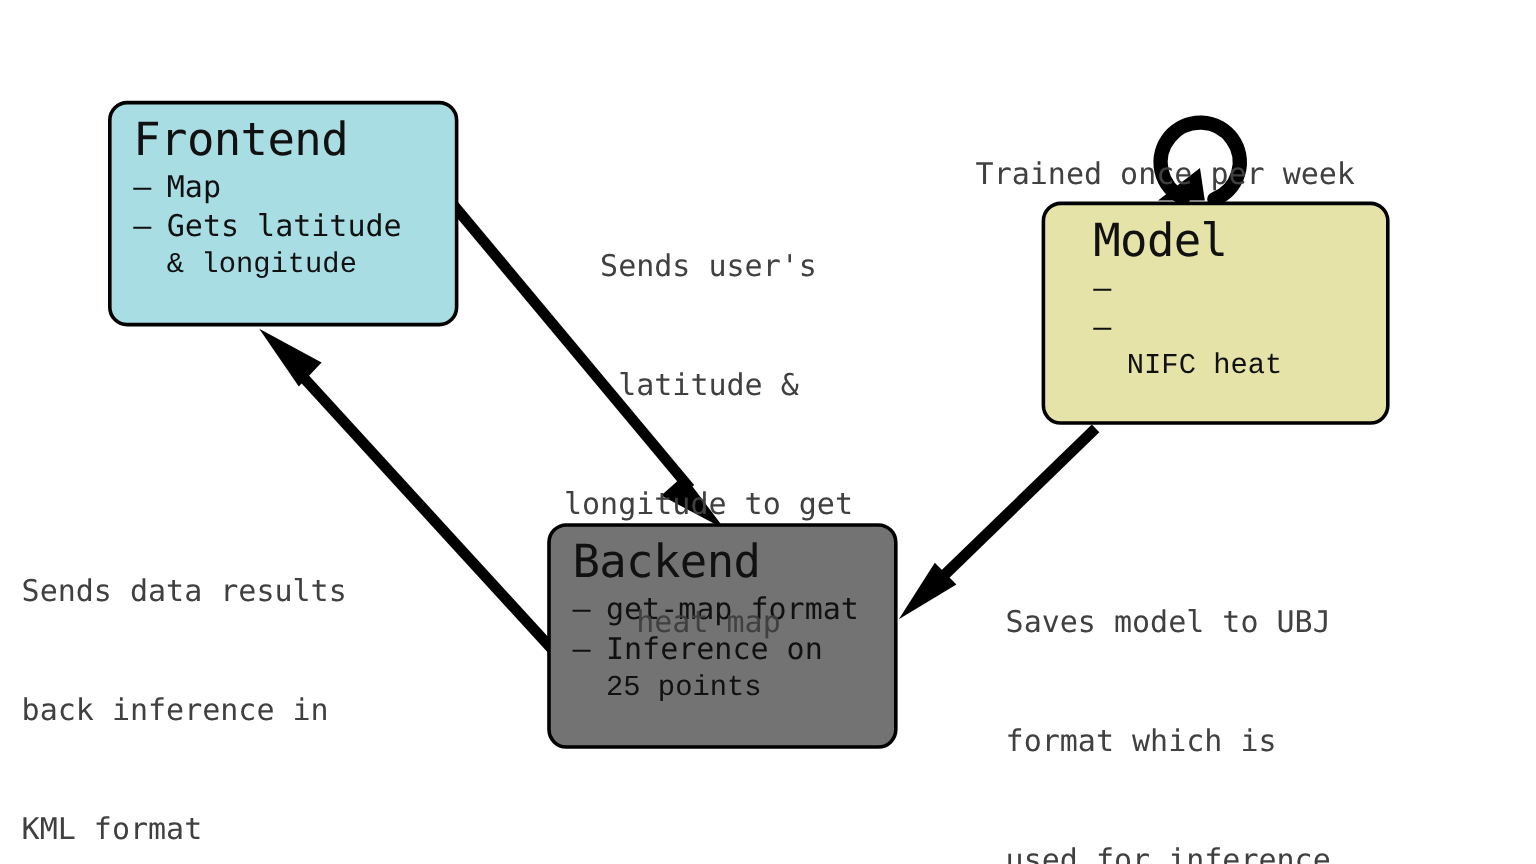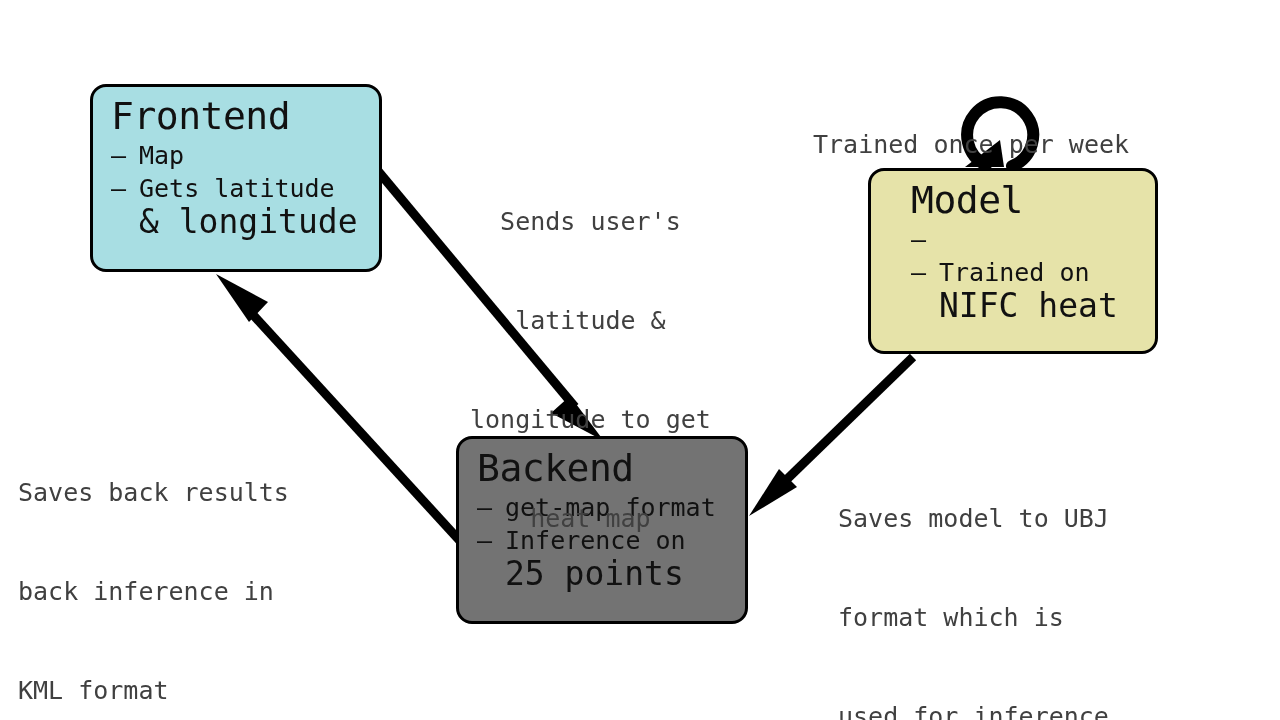--- a/index.html
+++ b/index.html
@@ -53,24 +53,25 @@
   }
   .bullet-dash {
     width: 28px;
     flex: 0 0 28px;
   }
   .bullet-text {
     flex: 1 1 auto;
   }
   .bullet-cont {
     padding-left: 28px;
-    font-size: 33px;
+    font-size: 24px;
     line-height: 33px;
     color: #111111;
     white-space: pre;
+    font-family: Liberation Mono, monospace;
   }
   .edge-label {
     position: absolute;
     font-size: 25px;
     line-height: 33px;
     color: #404040;
     white-space: pre;
   }
 
   
@@ -131,21 +132,20 @@
   </div>
 
   <div class="node" id="node-model">
     <div class="node-title">Model</div>
     <div class="bullet-list">
       <div class="bullet-row">
         <span class="bullet-dash">–</span>
       </div>
       <div class="bullet-row">
         <span class="bullet-dash">–</span>
-        <span class="bullet-text">Trained on</span>
       </div>
       <div class="bullet-cont">NIFC heat</div>
     </div>
   </div>
 
   <div class="node" id="node-backend">
     <div class="node-title">Backend</div>
     <div class="bullet-list">
       <div class="bullet-row">
         <span class="bullet-dash">–</span>
@@ -160,21 +160,21 @@
   </div>
 
   <div class="edge-label" id="label-frontend-backend">
     <div>Sends user's</div>
     <div>latitude &amp;</div>
     <div>longitude to get</div>
     <div>heat map</div>
   </div>
 
   <div class="edge-label" id="label-backend-frontend">
-    <div>Saves back results</div>
+    <div>Sends data results</div>
     <div>back inference in</div>
     <div>KML format</div>
   </div>
 
   <div class="edge-label" id="label-model-backend">
     <div>Saves model to UBJ</div>
     <div>format which is</div>
     <div>used for inference</div>
   </div>
 

